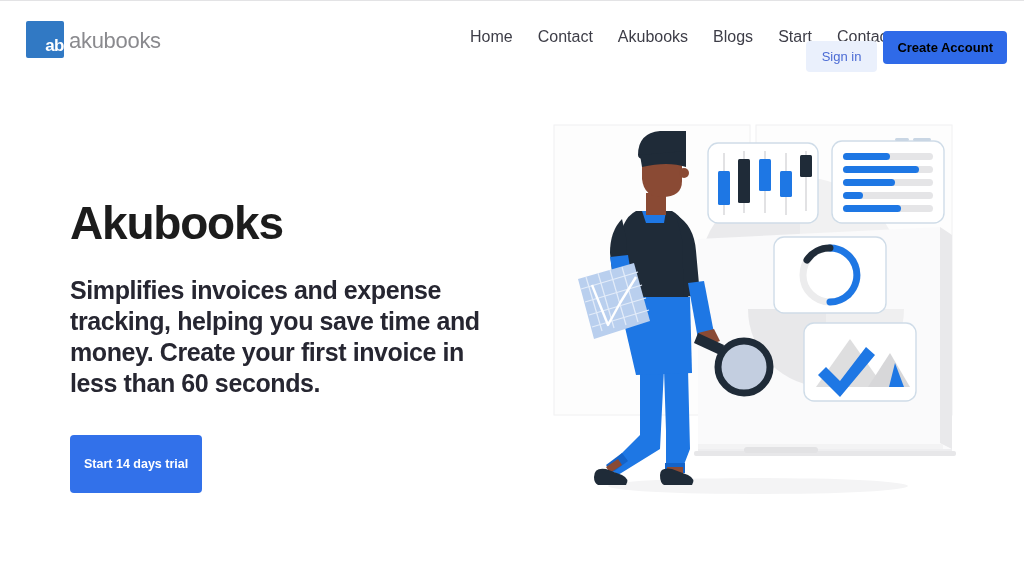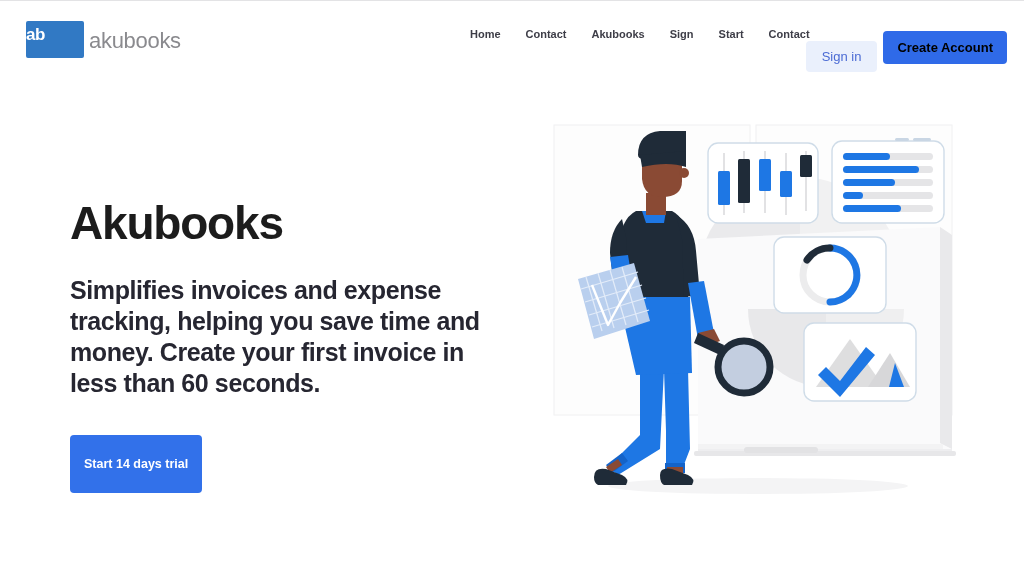--- a/index.html
+++ b/index.html
@@ -30,28 +30,28 @@
   }
   .brand {
     position: absolute;
     left: 26px;
     top: 19px;
     display: flex;
     align-items: center;
     height: 38px;
   }
   .brand-mark {
-    width: 58px;
+    width: 38px;
     height: 37px;
     background: #3179c4;
     border-radius: 2px;
     display: flex;
     align-items: flex-end;
-    justify-content: flex-start;
-    padding-bottom: 15px;
+    justify-content: flex-end;
+    padding-bottom: 4px;
   }
   .brand-mark span {
     color: #ffffff;
     font-size: 17px;
     font-weight: 700;
     letter-spacing: -0.5px;
     line-height: 1;
   }
   .brand-name {
     margin-left: 5px;
@@ -65,24 +65,24 @@
 
   .nav {
     position: absolute;
     left: 470px;
     top: 27px;
     display: flex;
     gap: 25px;
     align-items: center;
   }
   .nav a {
-    font-size: 11px;
+    font-size: 16px;
     color: #3d3d47;
     text-decoration: none;
-    font-weight: 700;
+    font-weight: 400;
     white-space: nowrap;
   }
 
   .auth {
     position: absolute;
     right: 17px;
     top: 22px;
     display: flex;
     align-items: center;
     gap: 6px;
@@ -170,21 +170,21 @@
       <div class="brand-mark">
         <span>ab</span>
       </div>
       <div class="brand-name">akubooks</div>
     </div>
 
     <nav class="nav">
       <a href="#">Home</a>
       <a href="#">Contact</a>
       <a href="#">Akubooks</a>
-      <a href="#">Sign</a>
+      <a href="#">Blogs</a>
       <a href="#">Start</a>
       <a href="#">Contact</a>
     </nav>
 
     <div class="auth">
       <button class="btn-signin">Sign in</button>
       <button class="btn-create">Create Account</button>
     </div>
   </div>
 

